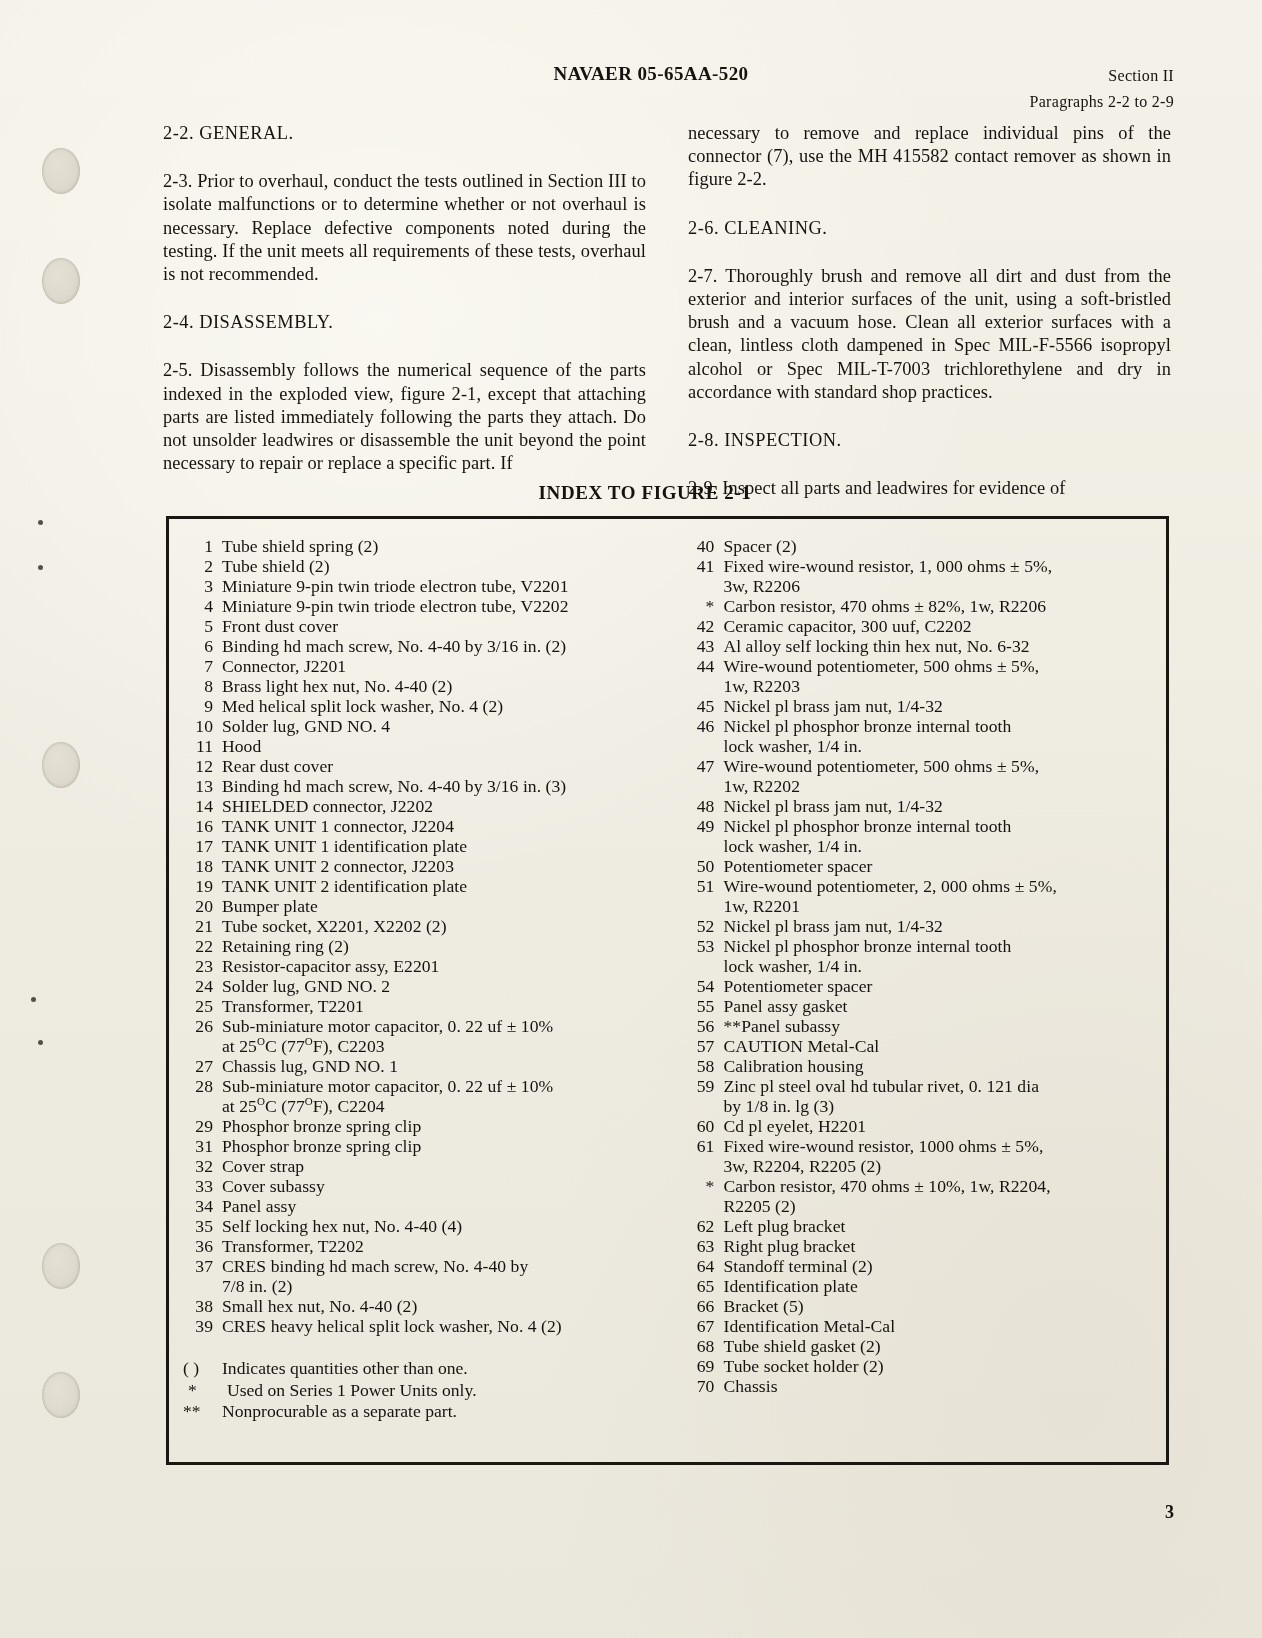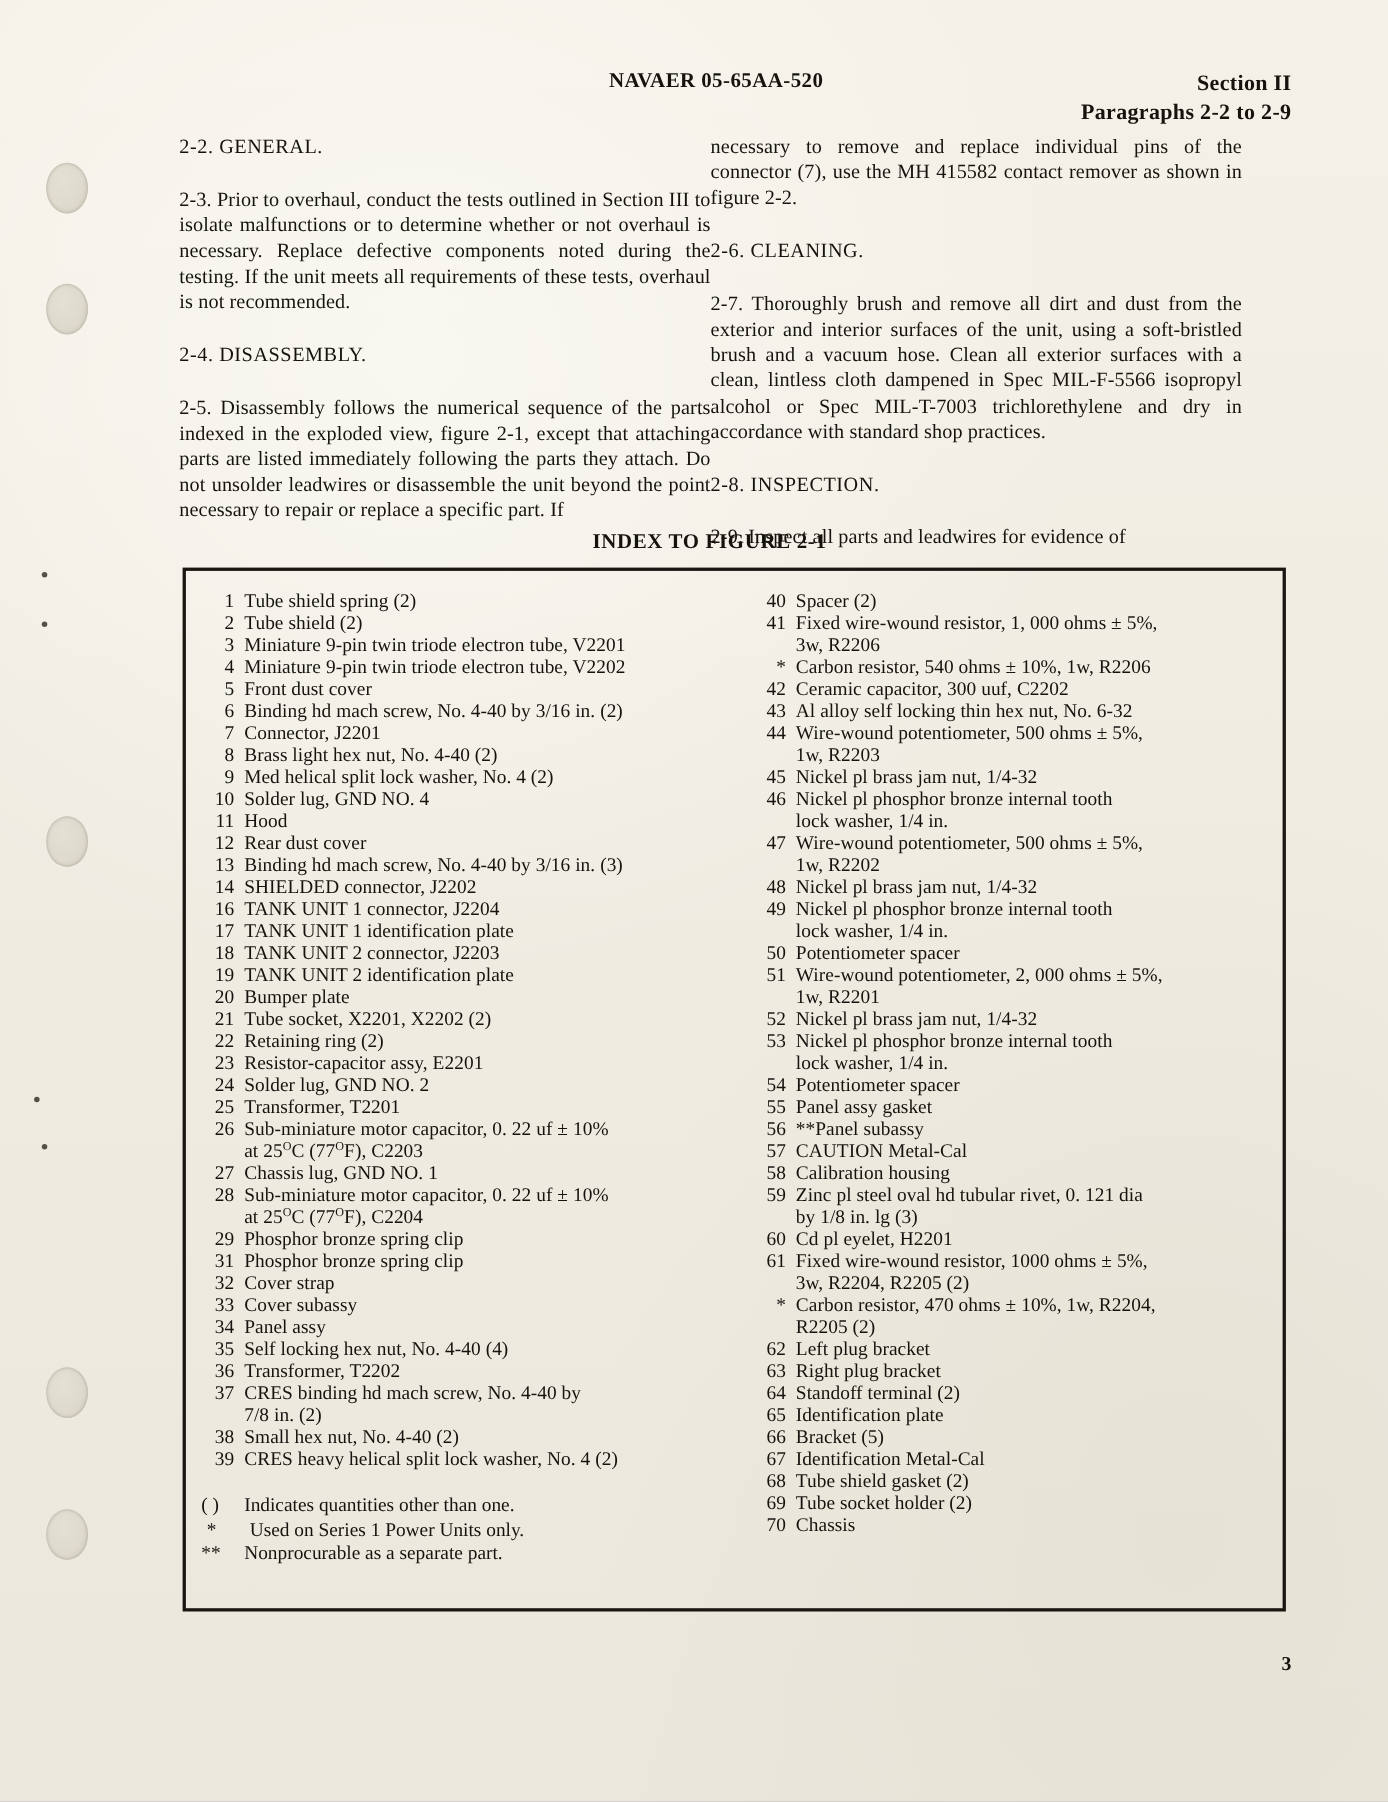--- a/index.html
+++ b/index.html
@@ -62,33 +62,34 @@
     font-weight: bold;
     font-size: 19px;
     letter-spacing: .4px;
     padding-left: 40px;
   }
   .hdr-right {
     position: absolute;
     right: 88px;
     top: 0;
     text-align: right;
-    font-weight: bold;
-    font-size: 20px;
+    font-weight: normal;
+    font-size: 16px;
     line-height: 26px;
     letter-spacing: .3px;
   }
 
   
   .cols {
     position: absolute;
     top: 122px;
     left: 163px;
     width: 1008px;
     display: flex;
+    gap: 42px;
   }
   .col { width: 483px; }
   .p {
     font-size: 18.4px;
     line-height: 23.2px;
     text-align: justify;
     margin: 0 0 25px 0;
     letter-spacing: .1px;
   }
   .p.heading {
@@ -405,21 +406,21 @@
             <div class="entry">
               <span class="num">41</span>
               <span class="txt">Fixed wire-wound resistor, 1, 000 ohms ± 5%,</span>
             </div>
             <div class="entry">
               <span class="num">&nbsp;</span>
               <span class="txt">3w, R2206</span>
             </div>
             <div class="entry">
               <span class="num">*</span>
-              <span class="txt">Carbon resistor, 540 ohms ± 10%, 1w, R2206</span>
+              <span class="txt">Carbon resistor, 470 ohms ± 82%, 1w, R2206</span>
             </div>
             <div class="entry">
               <span class="num">42</span>
               <span class="txt">Ceramic capacitor, 300 uuf, C2202</span>
             </div>
             <div class="entry">
               <span class="num">43</span>
               <span class="txt">Al alloy self locking thin hex nut, No. 6-32</span>
             </div>
             <div class="entry">

